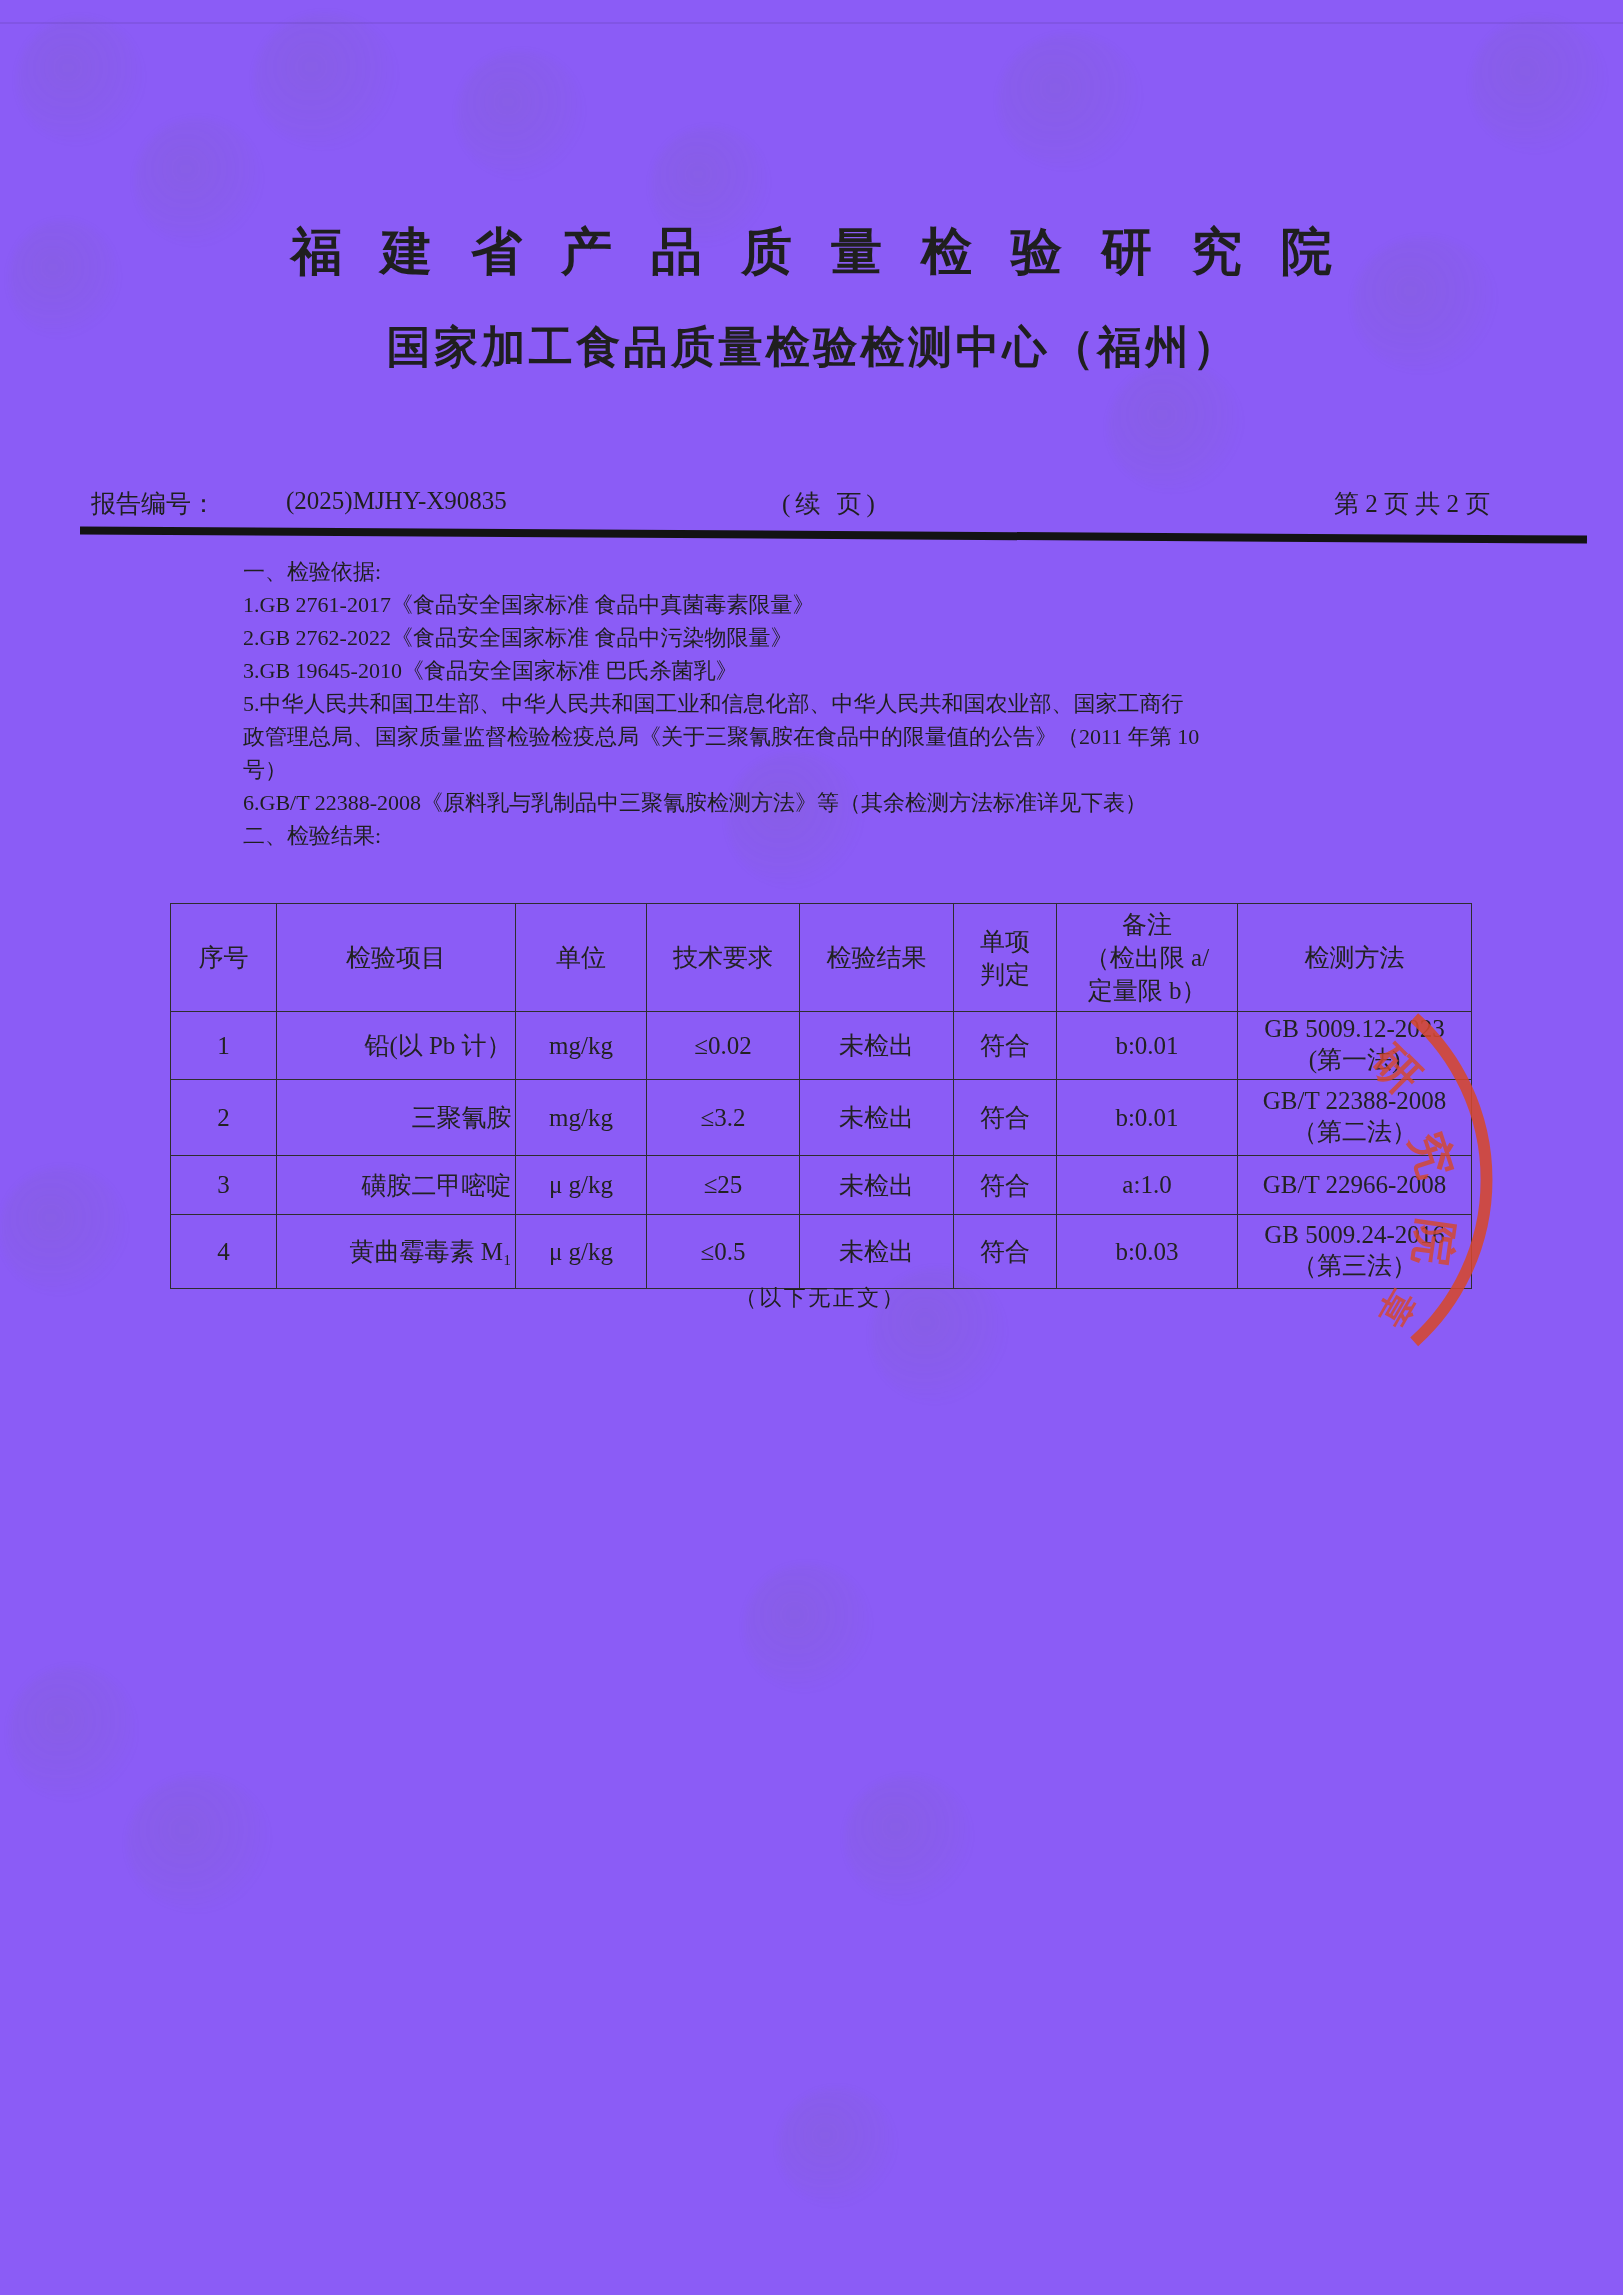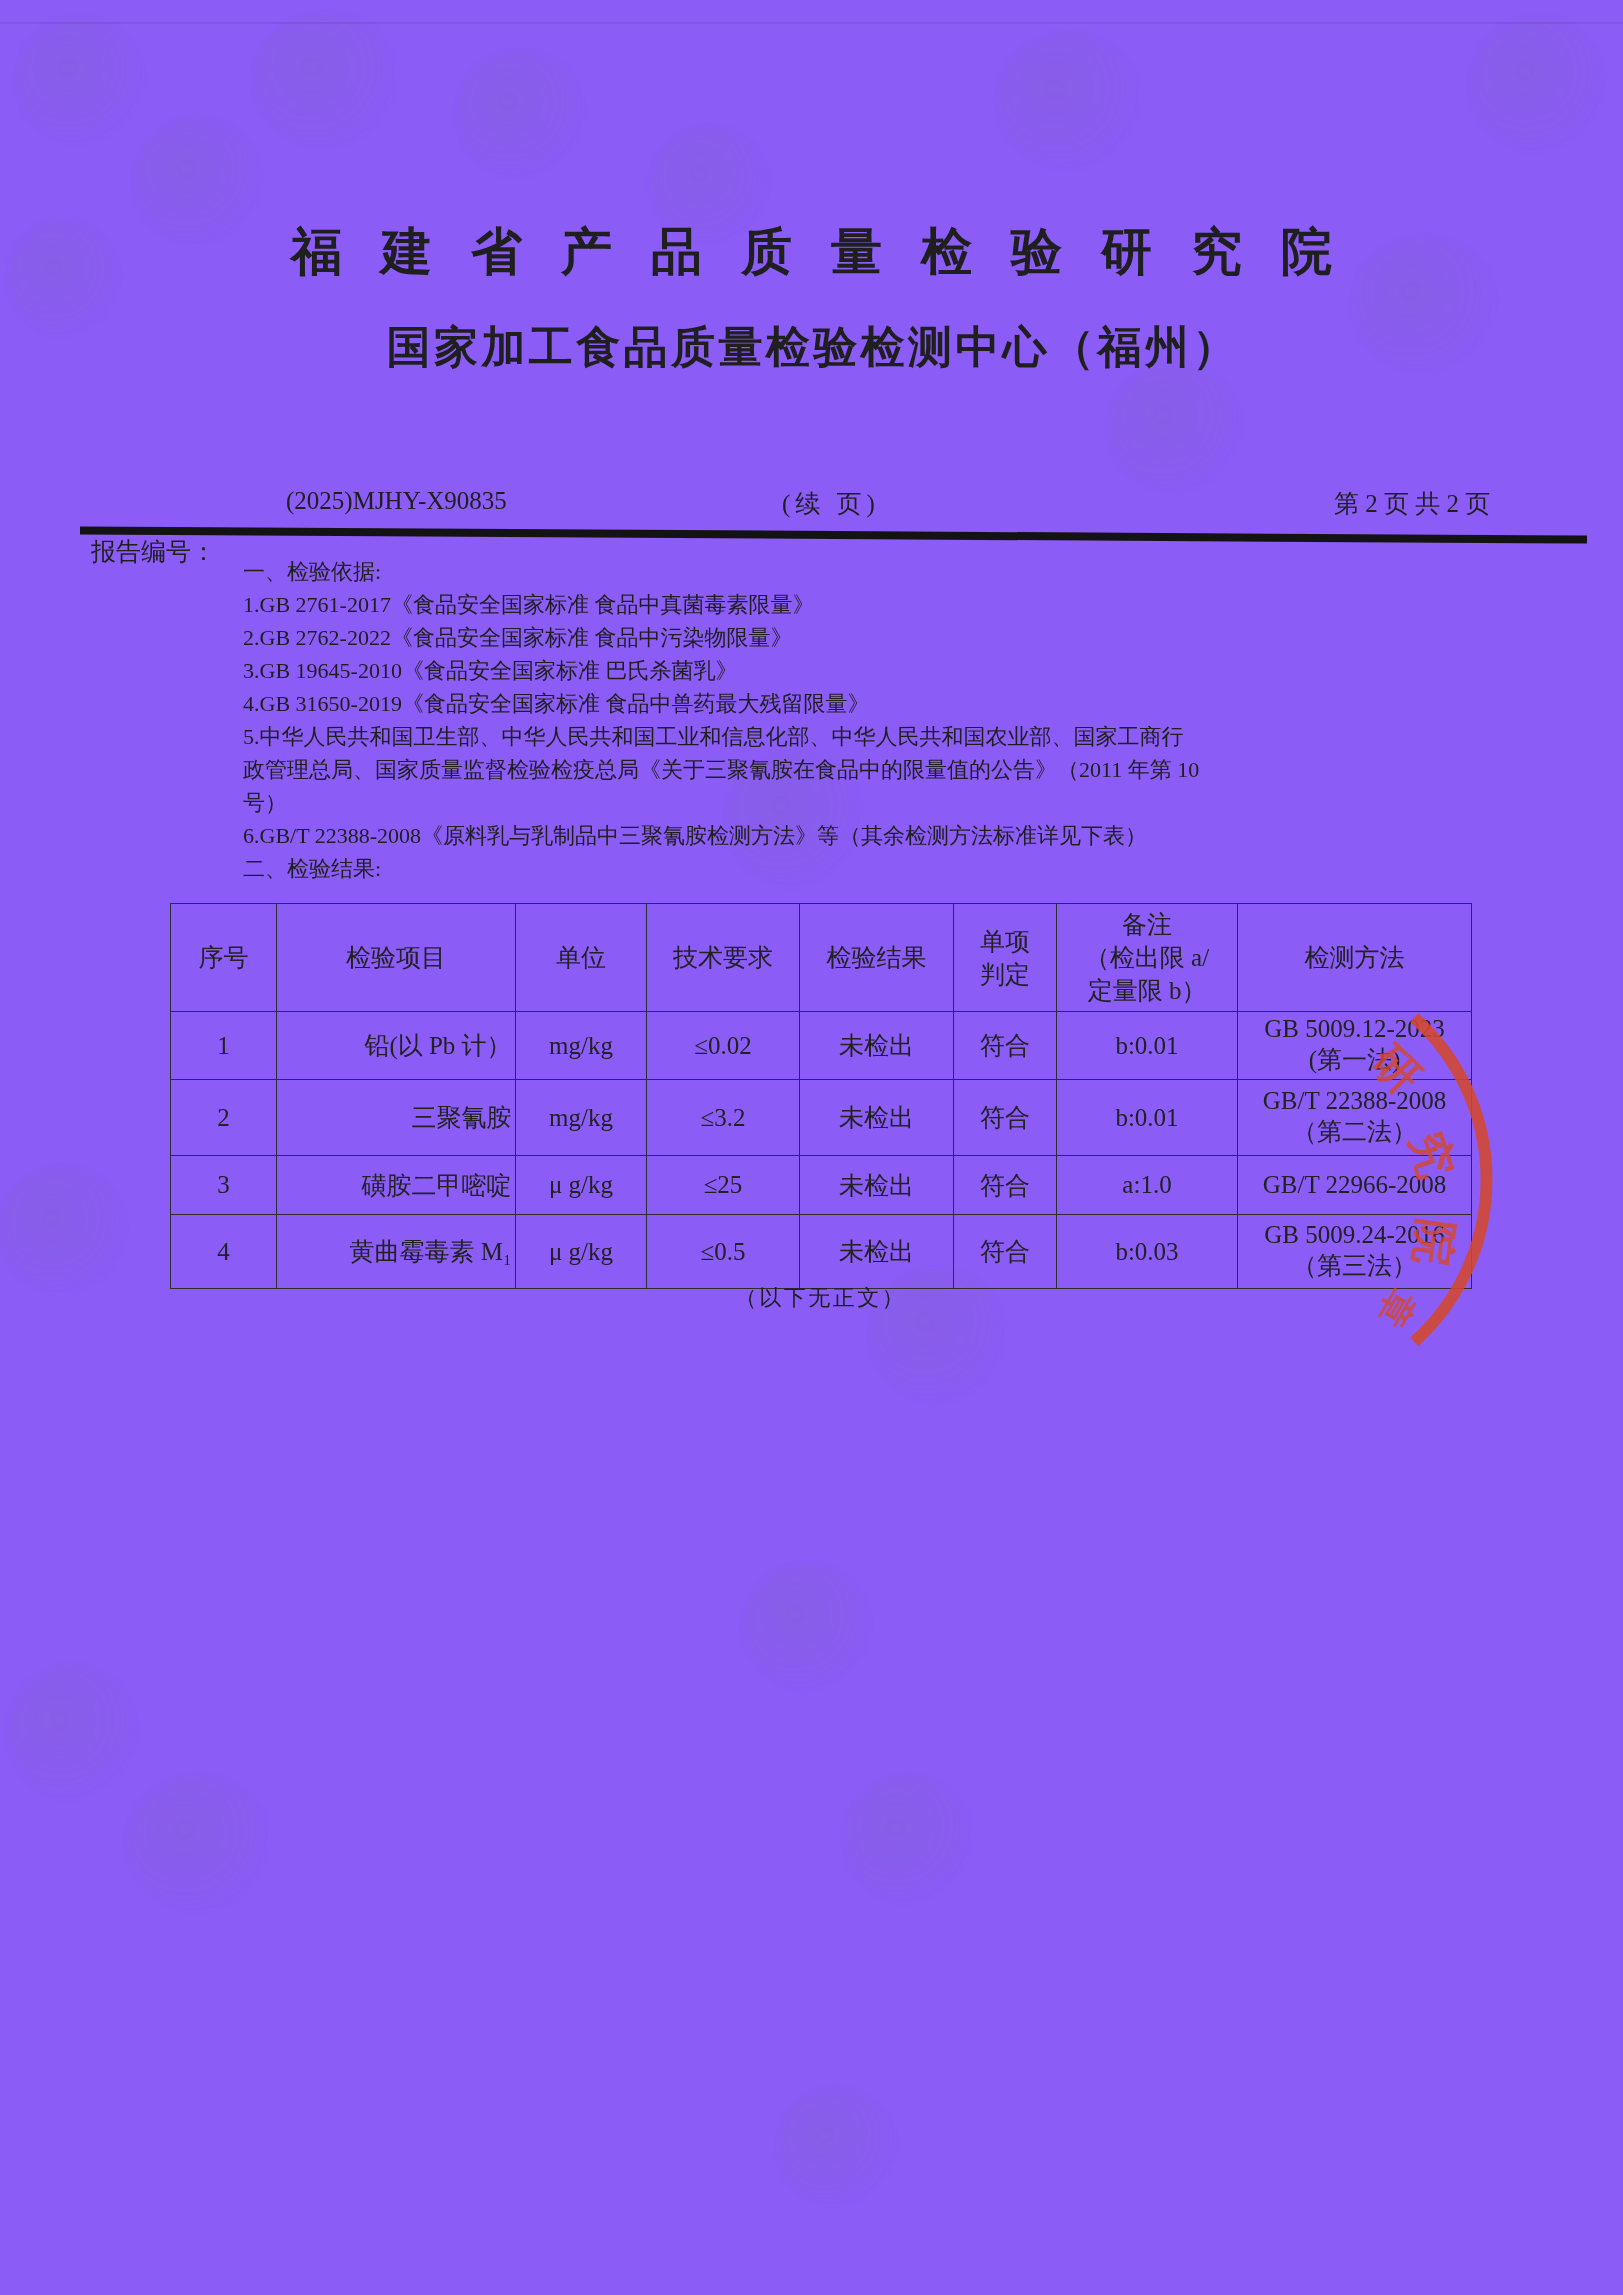--- a/index.html
+++ b/index.html
@@ -31,21 +31,21 @@
     text-align:center;font-size:44px;font-weight:bold;
     letter-spacing:3.4px;text-indent:3.4px;white-space:nowrap;
   }
   .title3{
     position:absolute;left:0;top:387px;width:100%;
     text-align:center;font-size:49px;font-weight:bold;
     letter-spacing:49px;text-indent:49px;white-space:nowrap;
   }
   
   .meta{position:absolute;left:0;top:487px;width:100%;height:34px;font-size:25px;}
-  .m-label{position:absolute;left:91px;margin-top:48px;}
+  .m-label{position:absolute;left:91px;}
   .m-no{position:absolute;left:286px;}
   .m-cont{position:absolute;left:782px;letter-spacing:5px;}
   .m-page{position:absolute;left:1334px;}
   .rule{
     position:absolute;left:80px;top:531px;width:1507px;height:7.6px;
     background:#131313;transform:rotate(0.35deg);
   }
   
   .body-text{
     position:absolute;left:243px;top:555px;width:1251px;
@@ -113,21 +113,20 @@
     <span class="m-cont">(续 页)</span>
     <span class="m-page">第 2 页  共 2 页</span>
   </div>
   <div class="rule"></div>
 
   <div class="body-text">
     <div>一、检验依据:</div>
     <div>1.GB 2761-2017《食品安全国家标准 食品中真菌毒素限量》</div>
     <div>2.GB 2762-2022《食品安全国家标准 食品中污染物限量》</div>
     <div>3.GB 19645-2010《食品安全国家标准 巴氏杀菌乳》</div>
-    <div>4.GB 31650-2019《食品安全国家标准 食品中兽药最大残留限量》</div>
     <div>5.中华人民共和国卫生部、中华人民共和国工业和信息化部、中华人民共和国农业部、国家工商行</div>
     <div>政管理总局、国家质量监督检验检疫总局《关于三聚氰胺在食品中的限量值的公告》（2011 年第 10</div>
     <div>号）</div>
     <div>6.GB/T 22388-2008《原料乳与乳制品中三聚氰胺检测方法》等（其余检测方法标准详见下表）</div>
     <div>二、检验结果:</div>
   </div>
 
   <table class="results">
     <colgroup>
       <col style="width:106px">

